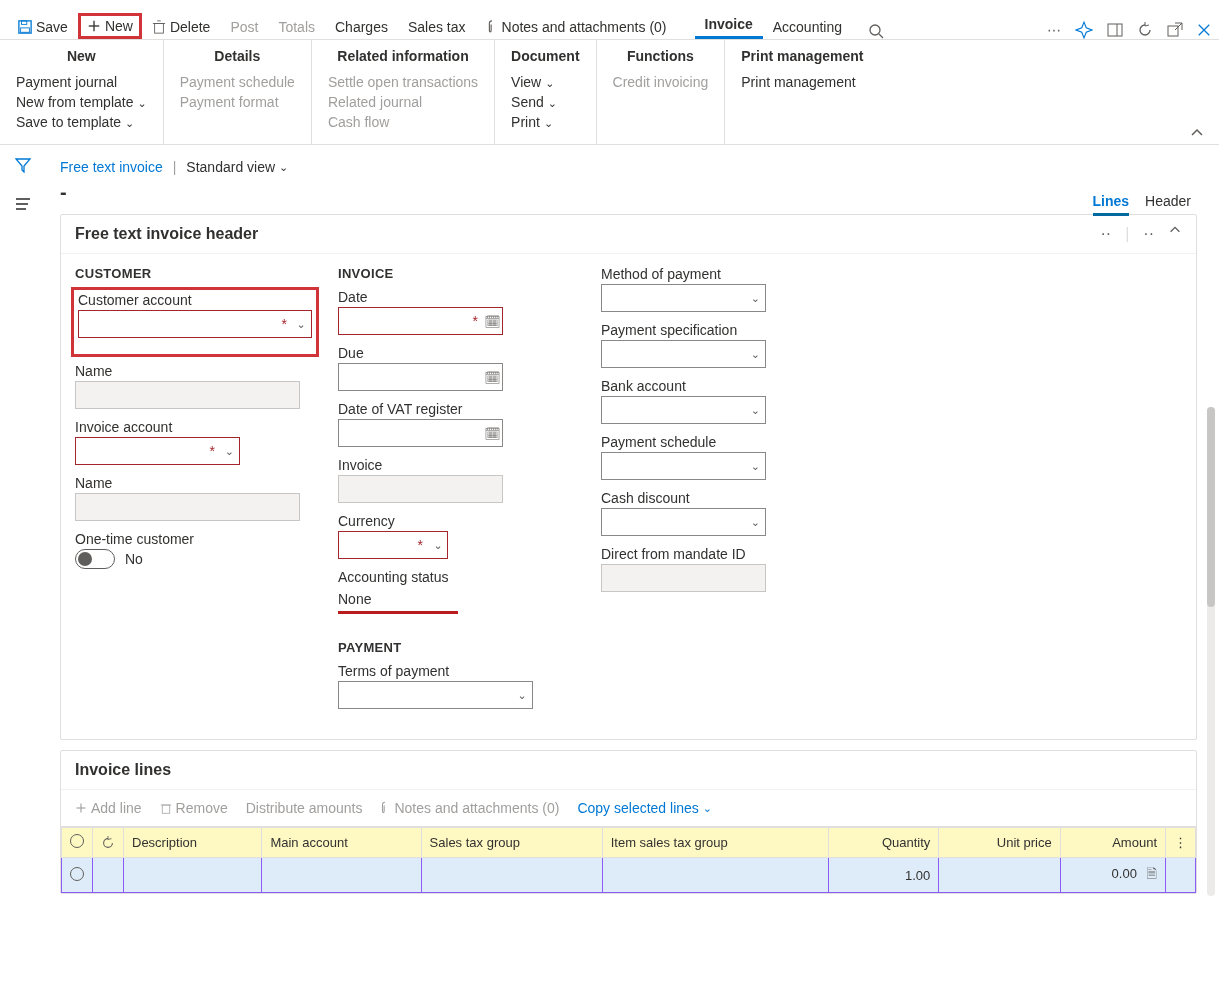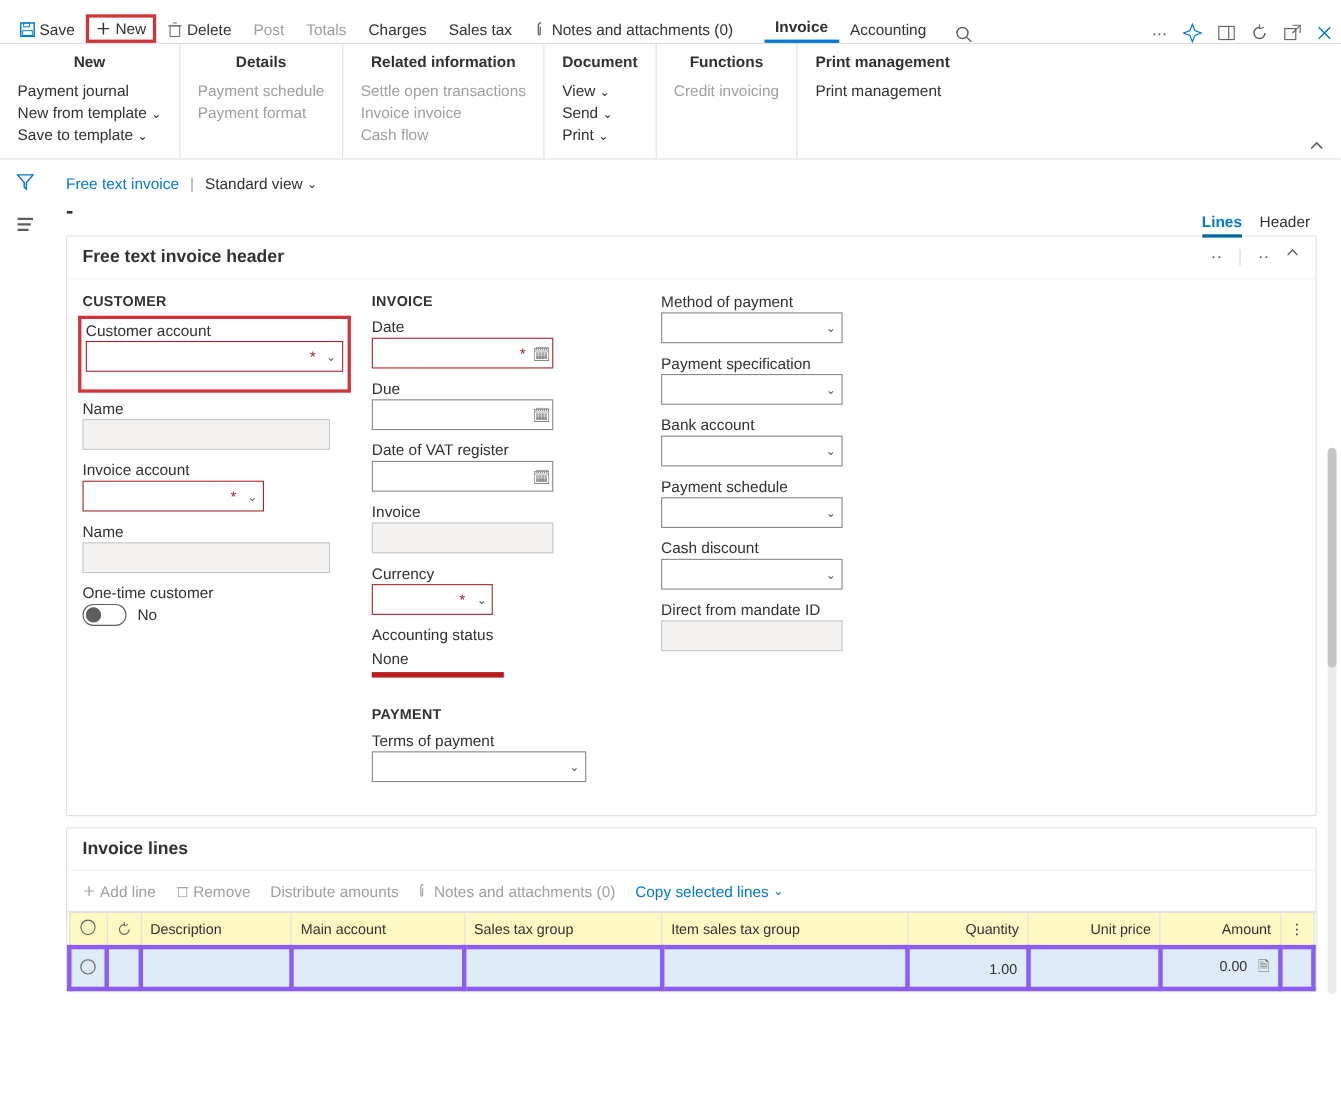--- a/index.html
+++ b/index.html
@@ -57,37 +57,37 @@
 
 .field { margin-bottom: 10px; }
 .field label { display: block; font-size: 14px; margin-bottom: 2px; }
 .field .control { display: flex; align-items: center; border: 1px solid #8a8886; height: 28px; background: #fff; position: relative; }
 .field .control.readonly { background: #f3f2f1; border-color: #c8c6c4; }
 .field .control.required { border-color: #a4262c; }
 .field .control input { border: none; outline: none; width: 100%; padding: 0 6px; background: transparent; font-size: 14px; }
 .field .control .ast { color: #a4262c; position: absolute; right: 24px; font-size: 14px; pointer-events:none; }
 .field .control .dd { width: 22px; text-align: center; border-left: none; cursor: pointer; color: #605e5c; font-size: 11px; }
 .field .control .cal { width: 22px; text-align: center; cursor: pointer; color: #605e5c; font-size: 13px; }
-.field .plain { border-bottom: 5px solid #b91c1c; padding: 4px 0; }
+.field .plain { border-bottom: 3px solid #b91c1c; padding: 4px 0; }
 .field textarea { width: 200px; height: 120px; border: 1px solid #8a8886; resize: none; background: #fff; }
 
 .toggle { display: inline-flex; align-items: center; gap: 10px; }
 .toggle .switch { width: 40px; height: 20px; border: 1px solid #605e5c; border-radius: 10px; position: relative; cursor: pointer; }
 .toggle .switch::after { content:''; position: absolute; width: 14px; height: 14px; background: #605e5c; border-radius: 50%; top: 2px; left: 2px; }
 
 .field-highlight { border: 3px solid #d13438; padding: 2px 4px 6px 4px; margin: -2px -4px 6px -4px; }
 
 
 .lines-toolbar { display: flex; align-items: center; gap: 18px; padding: 10px 14px; border-bottom: 1px solid #e1dfdd; }
 .lines-toolbar .lbtn { color: #a19f9d; cursor: pointer; display: inline-flex; align-items: center; gap: 4px; }
 .lines-toolbar .lbtn.link { color: #0078d4; }
 
 table.grid { width: 100%; border-collapse: collapse; }
 table.grid th { text-align: left; font-weight: normal; padding: 6px 8px; border: 1px solid #e1dfdd; background: #fef9c3; font-size: 13px; }
-table.grid td { padding: 6px 8px; border: 4px solid #8b5cf6; background: #deecf9; font-size: 13px; }
+table.grid td { padding: 6px 8px; border: 1px solid #8b5cf6; background: #deecf9; font-size: 13px; }
 table.grid th.right, table.grid td.right { text-align: right; }
 table.grid .radio { width: 28px; text-align: center; }
 .radio-circle { width: 14px; height: 14px; border: 1px solid #605e5c; border-radius: 50%; display: inline-block; }
 .doc-icon { color: #605e5c; margin-left: 6px; }
 
 .scrollbar { position: absolute; right: 4px; top: 262px; bottom: 30px; width: 8px; background: #edebe9; border-radius: 4px; }
 .scrollbar .thumb { background: #c8c6c4; width: 100%; height: 200px; border-radius: 4px; }
 
 svg { display: block; }
 </style>
@@ -198,21 +198,21 @@
     <span class="item"><span>Save to template</span><span class="chev">⌄</span></span>
   </div>
   <div class="ribbon-group">
     <h4>Details</h4>
     <span class="item dim"><span>Payment schedule</span></span>
     <span class="item dim"><span>Payment format</span></span>
   </div>
   <div class="ribbon-group">
     <h4>Related information</h4>
     <span class="item dim"><span>Settle open transactions</span></span>
-    <span class="item dim"><span>Invoice invoice</span></span>
+    <span class="item dim"><span>Related journal</span></span>
     <span class="item dim"><span>Cash flow</span></span>
   </div>
   <div class="ribbon-group">
     <h4>Document</h4>
     <span class="item"><span>View</span><span class="chev">⌄</span></span>
     <span class="item"><span>Send</span><span class="chev">⌄</span></span>
     <span class="item"><span>Print</span><span class="chev">⌄</span></span>
   </div>
   <div class="ribbon-group">
     <h4>Functions</h4>

